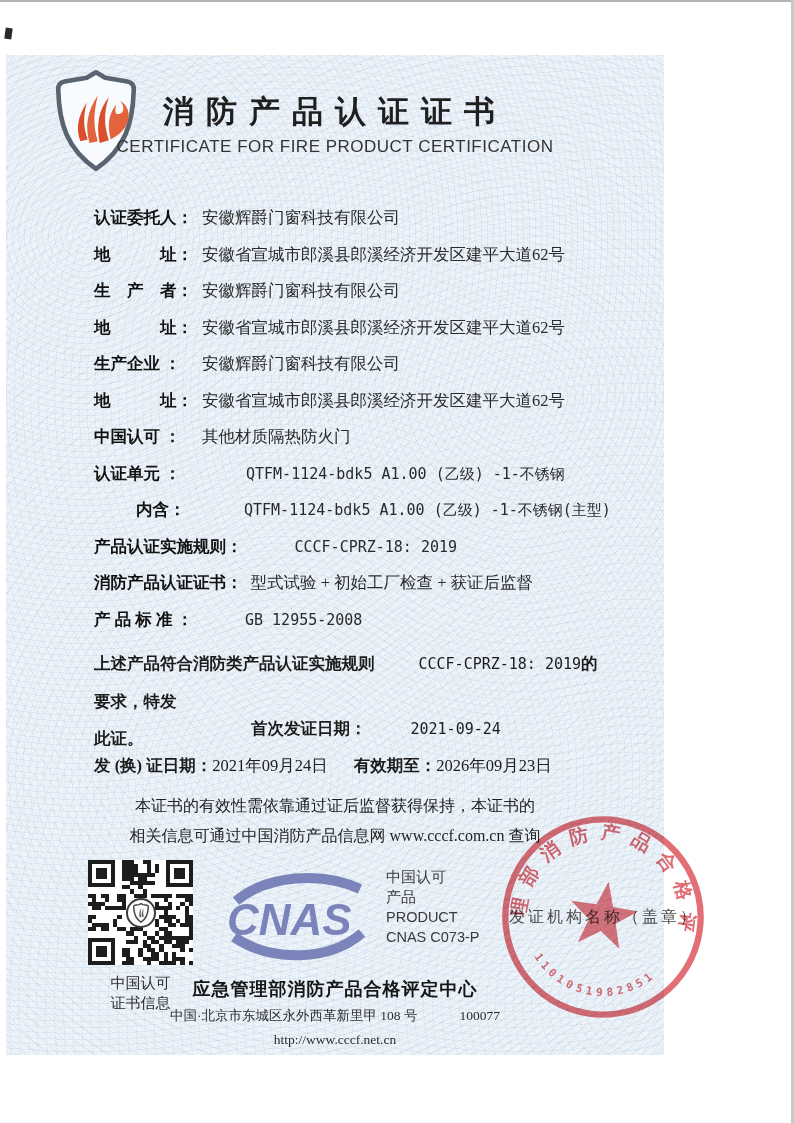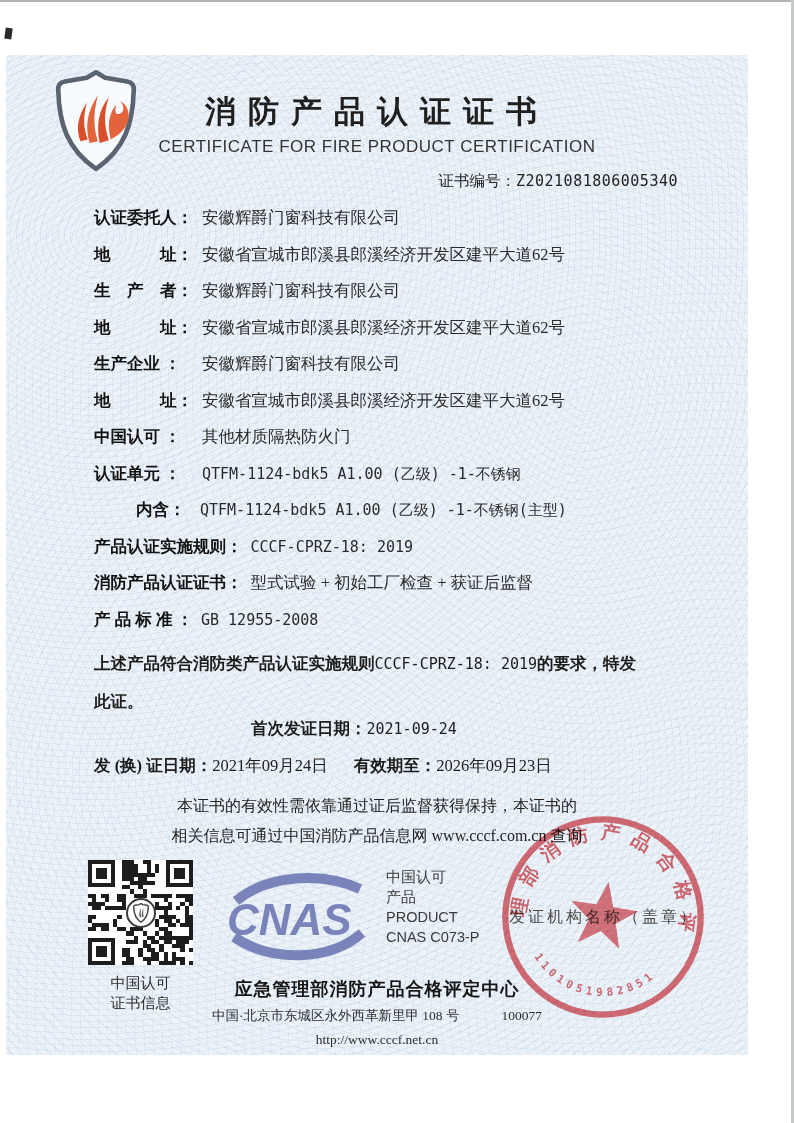--- a/index.html
+++ b/index.html
@@ -4,21 +4,21 @@
 <style>
   * { margin:0; padding:0; box-sizing:border-box; }
   html,body { width:794px; height:1123px; background:#ffffff; overflow:hidden;
     font-family:"Liberation Serif","DejaVu Serif",serif; color:#1c1c1c; }
   .page { position:relative; width:794px; height:1123px; background:#fff; }
   .edge-top{ position:absolute; top:0; left:0; right:0; height:2px; background:#aeb4ae; }
   .edge-right{ position:absolute; top:0; right:0; width:3px; height:100%; background:#c6cac6; }
   .speck{ position:absolute; left:5px; top:28px; width:7px; height:11px; background:#2a2a2a; transform:rotate(8deg); }
 
   
-  .cert { position:absolute; top:55px; left:6px; width:742px; height:1000px;
+  .cert { position:absolute; top:55px; left:6px; width:658px; height:1000px;
     background-color:#edf3f8;
     background-image:
       repeating-radial-gradient(circle at 12% 18%, rgba(120,162,205,.13) 0 1px, transparent 1px 6px),
       repeating-radial-gradient(circle at 78% 34%, rgba(120,162,205,.11) 0 1px, transparent 1px 8px),
       repeating-radial-gradient(circle at 42% 72%, rgba(120,162,205,.10) 0 1px, transparent 1px 7px),
       repeating-radial-gradient(circle at 95% 95%, rgba(120,162,205,.10) 0 1px, transparent 1px 9px);
   }
 
   .logo { position:absolute; left:44px; top:14px; }
 
@@ -29,21 +29,21 @@
     font-size:17px; letter-spacing:.5px; color:#333; }
   .certno { position:absolute; top:116px; left:0; right:70px; text-align:right; font-size:15.5px; color:#222; }
   .certno .v { font-family:"DejaVu Sans Mono","Liberation Mono",monospace; font-size:15px; letter-spacing:.5px; }
 
   .fields { position:absolute; top:152px; left:88px; right:54px; }
   .row { height:36.5px; font-size:16.5px; white-space:nowrap; }
   .row .lbl { font-weight:bold; color:#111; margin-right:8px; }
   .row.short .lbl { display:inline-block; min-width:100px; }
   .row.indent .lbl { margin-left:42px; min-width:56px; display:inline-block; }
   .row .val { color:#2a2a2a; }
-  .mono { font-family:"DejaVu Sans Mono","Liberation Mono",monospace; font-size:15px; }
+  .mono { font-family:"DejaVu Sans Mono","Liberation Mono",monospace; font-size:15px;margin-left:44px; }
 
   .statement { position:absolute; top:590px; left:88px; right:60px;
     font-size:16.5px; line-height:37px; }
   .statement .b { font-weight:bold; }
 
   .first-issue { position:absolute; top:663px; left:245px; font-size:16.5px; }
   .first-issue .lbl { font-weight:bold; }
   .issue-line { position:absolute; top:700px; left:88px; font-size:16.5px; white-space:nowrap; }
   .issue-line .lbl { font-weight:bold; }
   .issue-line .gap { display:inline-block; width:26px; }
@@ -97,23 +97,20 @@
         <path d="M50 3 L60 9 84 13 Q92 14.5 91 23 C90 58 82 86 50 108 C18 86 10 58 9 23 Q8 14.5 16 13 L40 9 Z" fill="#f8fbfd" stroke="#5a6370" stroke-width="5" stroke-linejoin="round"></path>
         <path d="M33 78 C28 64 30 52 40 36 C36 52 36 62 41 76 Z" fill="#d94f2c"></path>
         <path d="M43 80 C38 62 40 46 52 28 C47 48 47 62 52 78 Z" fill="#e2633c"></path>
         <path d="M54 80 C50 60 53 44 64 30 C58 48 59 62 64 77 Z" fill="#d94f2c"></path>
         <path d="M66 76 C62 60 64 48 72 38 C70 46 71 50 76 48 C82 46 80 38 76 34 C84 38 88 48 84 58 C81 66 74 72 66 76 Z" fill="#e2633c"></path>
       </svg>
     </div>
 
     <div class="title-cn">消防产品认证证书</div>
     <div class="title-en">CERTIFICATE FOR FIRE PRODUCT CERTIFICATION</div>
-    <div class="certno">
-      <span class="lbl">证书编号：</span><span class="v">Z2021081806005340</span>
-    </div>
 
     <div class="fields">
       <div class="row short"><span class="lbl">认证委托人：</span><span class="val">安徽辉爵门窗科技有限公司</span></div>
       <div class="row short"><span class="lbl">地　　　址：</span><span class="val">安徽省宣城市郎溪县郎溪经济开发区建平大道62号</span></div>
       <div class="row short"><span class="lbl">生　产　者：</span><span class="val">安徽辉爵门窗科技有限公司</span></div>
       <div class="row short"><span class="lbl">地　　　址：</span><span class="val">安徽省宣城市郎溪县郎溪经济开发区建平大道62号</span></div>
       <div class="row short"><span class="lbl">生产企业 ：</span><span class="val">安徽辉爵门窗科技有限公司</span></div>
       <div class="row short"><span class="lbl">地　　　址：</span><span class="val">安徽省宣城市郎溪县郎溪经济开发区建平大道62号</span></div>
       <div class="row short"><span class="lbl">中国认可 ：</span><span class="val">其他材质隔热防火门</span></div>
       <div class="row short"><span class="lbl">认证单元 ：</span><span class="val mono">QTFM-1124-bdk5 A1.00 (乙级) -1-不锈钢</span></div>

